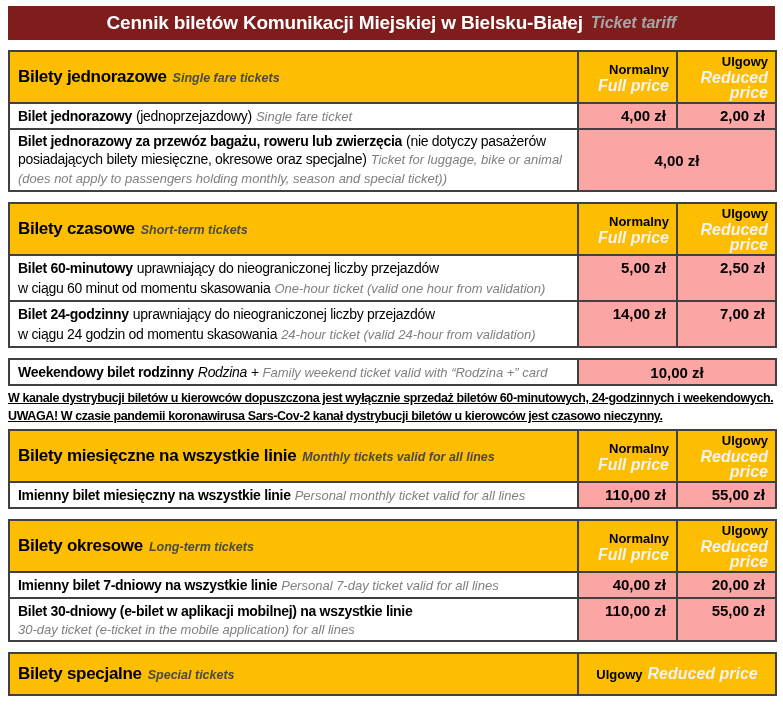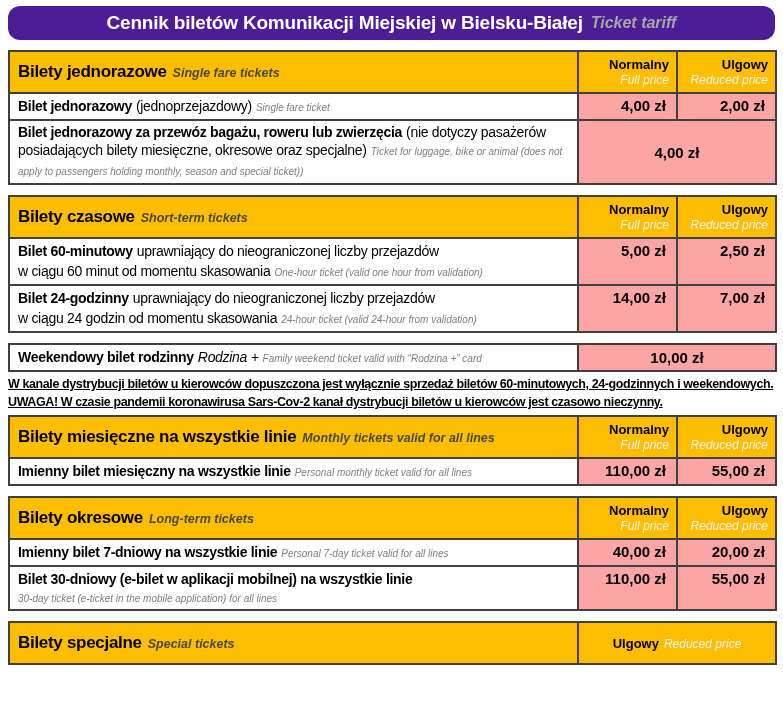--- a/index.html
+++ b/index.html
@@ -4,22 +4,22 @@
 <style>
   html,body { margin:0; padding:0; background:#ffffff; }
   body {
     width:783px; height:718px; overflow:hidden;
     font-family:"Liberation Sans", sans-serif; color:#000;
   }
   .page { padding:6px 8px 0 8px; }
 
   
   .titlebar {
-    background:#4c1d95; height:34px;
-    display:flex; align-items:center; justify-content:center;border-radius:12px;
+    background:#7f1d1d; height:34px;
+    display:flex; align-items:center; justify-content:center;
   }
   .t-main { color:#ffffff; font-weight:bold; font-size:19px; letter-spacing:-0.2px; }
   .t-tag  { color:#A6A6A6; font-weight:bold; font-style:italic; font-size:16px; margin-left:8px; }
 
   
   table.sec {
     border-collapse:collapse; table-layout:fixed; width:767px;
     margin-top:10px;
   }
   table.sec.tight { margin-top:4px; }
@@ -28,34 +28,34 @@
   table.sec td { border:2px solid #404040; overflow:hidden; }
 
   .head-left {
     background:#FDBE02; padding:4px 8px; vertical-align:middle; height:32px;
   }
   .sec-title { font-weight:bold; font-size:17px; letter-spacing:-0.3px; }
   .sec-sub   { font-weight:bold; font-style:italic; font-size:12.5px; color:#4A4A42; margin-left:6px; }
 
   .head-col { background:#FDBE02; text-align:right; vertical-align:middle; padding:2px 7px; }
   .head-col .lab { display:block; font-weight:bold; font-size:13px; line-height:16px; color:#000; }
-  .head-col .sub { display:block; font-weight:normal; font-style:italic; font-size:12px; line-height:15px; color:#F2F2F2; }
+  .head-col .sub { display:block; font-weight:bold; font-style:italic; font-size:16px; line-height:15px; color:#F2F2F2; }
   .head-col.single { text-align:center; }
   .head-col.single .lab, .head-col.single .sub { display:inline; }
   .head-col.single .sub { margin-left:5px; }
 
   .desc { background:#ffffff; padding:2px 8px; vertical-align:middle; }
   .line { white-space:nowrap; line-height:19px; }
   .line.en-line { line-height:16px; }
   .flow { line-height:18px; }
   .seg + .seg { margin-left:4px; }
   .b  { font-weight:bold; font-size:14px; letter-spacing:-0.3px; }
   .bi { font-weight:normal; font-style:italic; font-size:14px; letter-spacing:-0.3px; }
   .n  { font-size:14px; letter-spacing:-0.3px; }
-  .en { font-style:italic; font-size:10px; color:#7F7F7F; letter-spacing:0; }
+  .en { font-style:italic; font-size:13px; color:#7F7F7F; letter-spacing:0; }
 
   .price {
     background:#fca5a5; font-weight:bold; font-size:15px;
     text-align:right; vertical-align:top; padding:3px 10px 2px 2px;
   }
   .price.merged { text-align:center; vertical-align:middle; padding:2px; }
 
   
   .note { margin:3px 0 0 0; }
   .note p { margin:0; }

